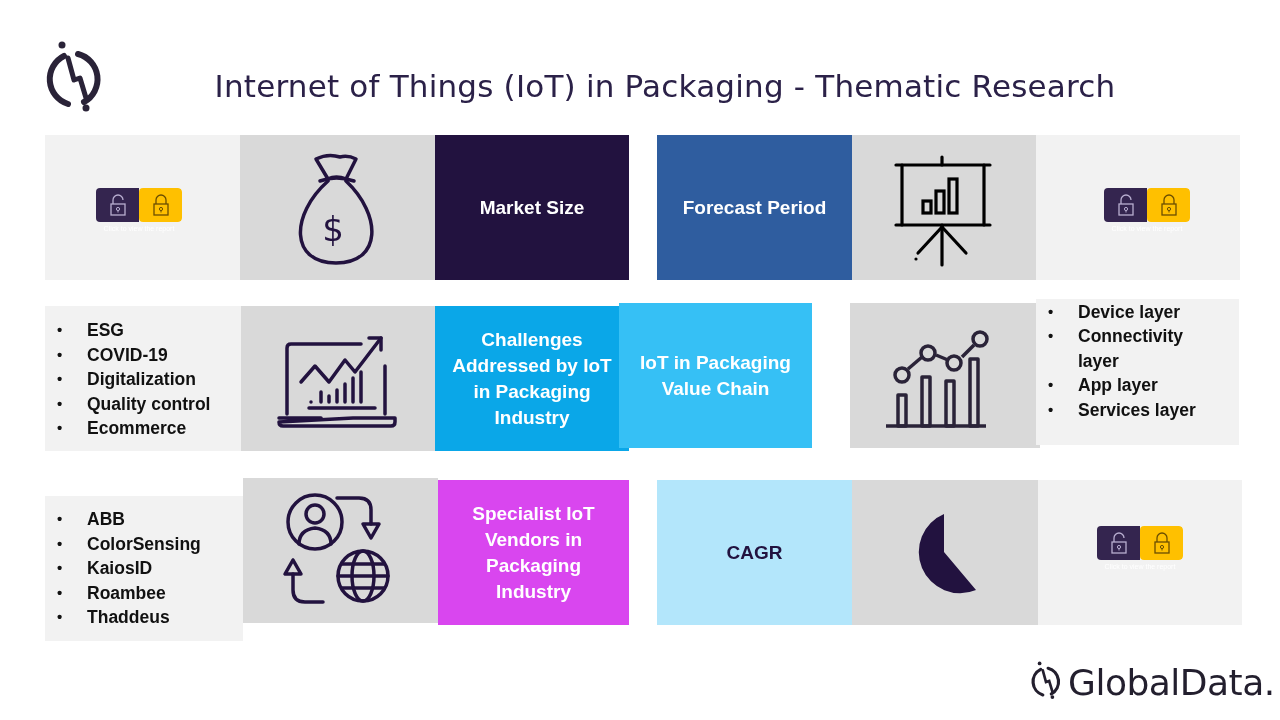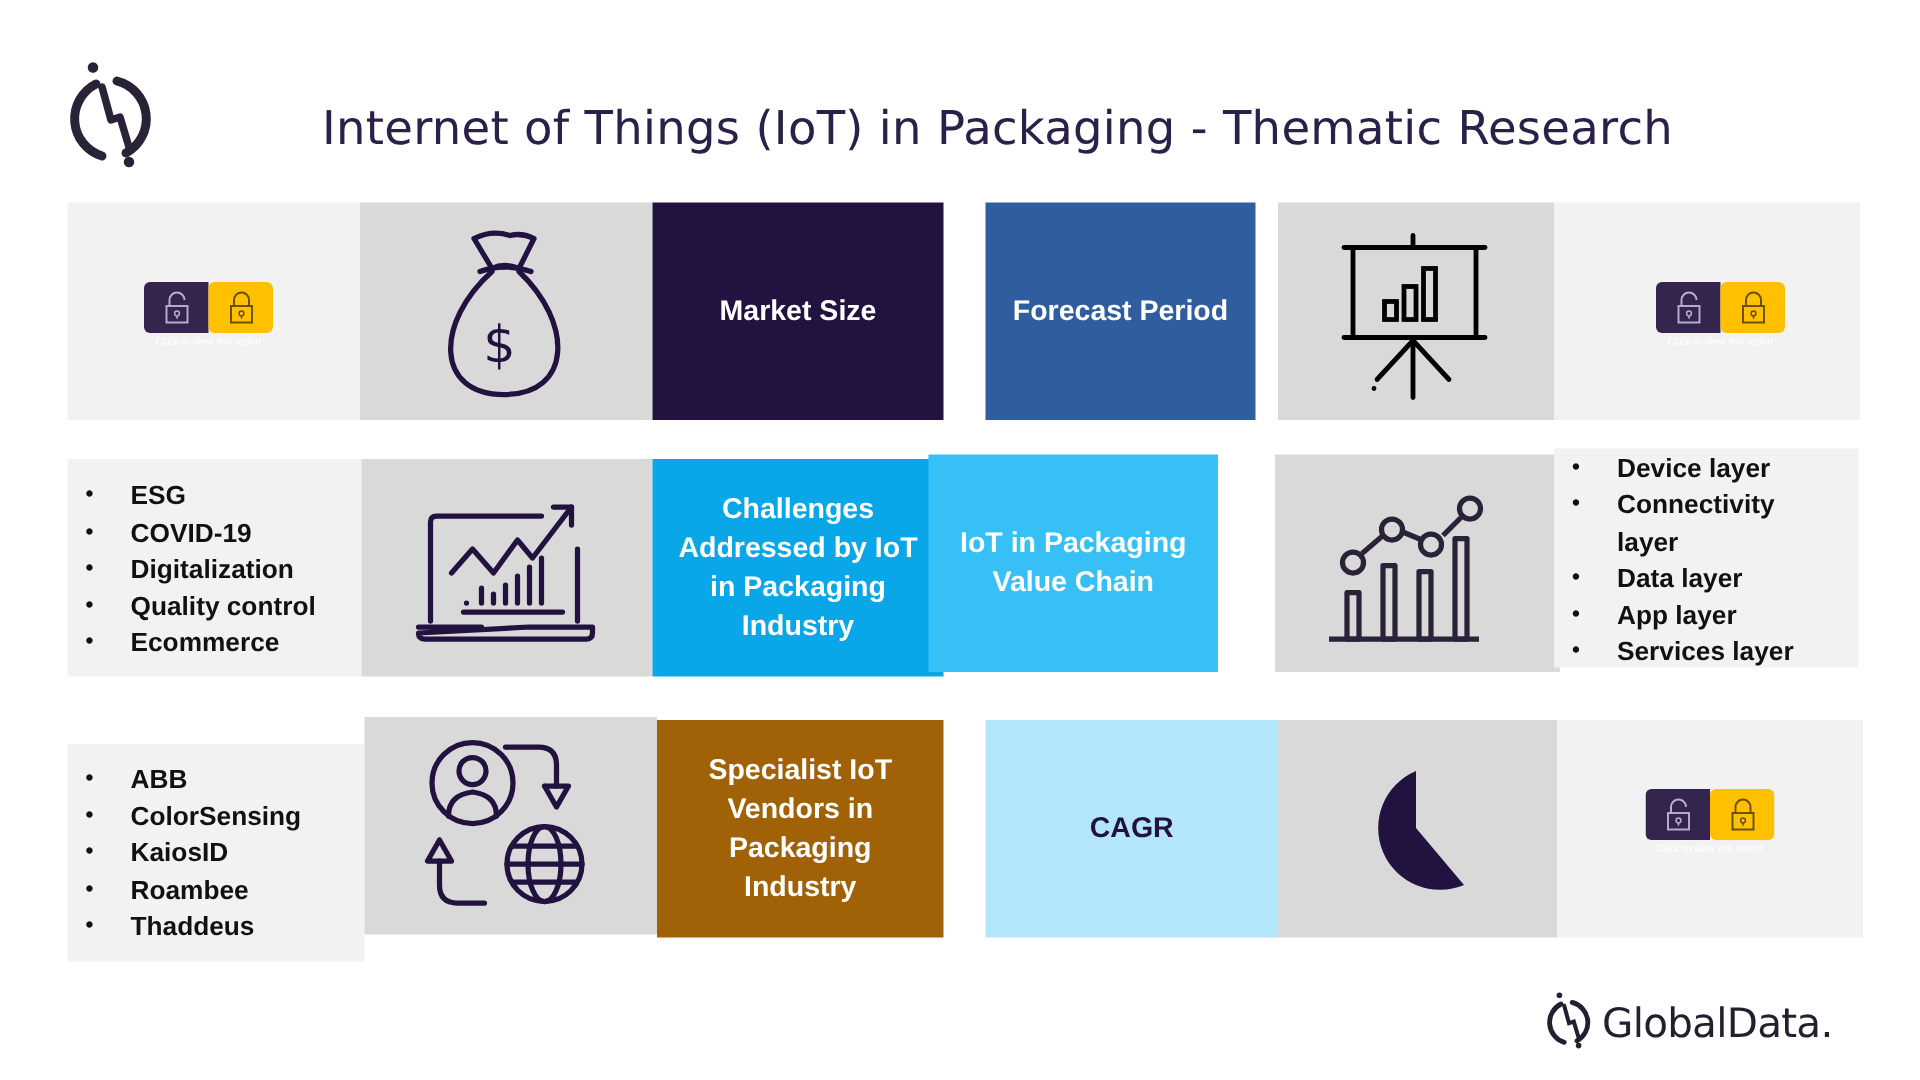--- a/index.html
+++ b/index.html
@@ -14,21 +14,21 @@
   .list{margin:0;padding:0;list-style:none;font-weight:bold;font-size:17.5px;color:#111;line-height:24.5px;}
   .list li{position:relative;padding-left:42px;}
   .list li::before{content:"•";position:absolute;left:12px;font-size:15px;}
   .lock{position:absolute;}
   .lock .pill{display:flex;width:86px;height:34px;border-radius:4px;overflow:hidden;}
   .lock .l{flex:1;background:#34254f;display:flex;align-items:center;justify-content:center;}
   .lock .r{flex:1;background:#ffc000;display:flex;align-items:center;justify-content:center;border-radius:4px;}
   .lock .cap{font-size:7px;color:#ffffff;text-align:center;margin-top:3px;width:86px;}
   .icon svg{display:block;}
   .gd{left:1030px;top:660px;display:flex;align-items:center;}
-  .gd .txt{font-family:"DejaVu Sans",sans-serif;font-size:27px;color:#231f2e;margin-left:6px;letter-spacing:-0.5px;}
+  .gd .txt{font-family:"DejaVu Sans",sans-serif;font-size:36px;color:#231f2e;margin-left:6px;letter-spacing:-0.5px;}
 </style>
 </head>
 <body>
 
 <div class="abs logo-top">
   <svg width="60" height="72" viewBox="0 0 60 72">
     <path d="M20 16 A26 26 0 0 0 24 64" fill="none" stroke="#2a2338" stroke-width="6" stroke-linecap="round"></path>
     <path d="M34 14 A26 26 0 0 1 40 62" fill="none" stroke="#2a2338" stroke-width="6" stroke-linecap="round"></path>
     <path d="M24 18 L30 40 L36 38 L42 58" fill="none" stroke="#2a2338" stroke-width="5" stroke-linecap="round" stroke-linejoin="round"></path>
     <circle cx="18" cy="5" r="3.5" fill="#2a2338"></circle>
@@ -68,21 +68,21 @@
       <path d="M80 46 Q96 40 114 46"></path>
       <path d="M88 46 C 50 80, 50 128, 96 128 C 142 128, 142 80, 106 46"></path>
     </g>
     <text x="93" y="106" text-anchor="middle" font-family="DejaVu Sans, sans-serif" font-size="34" fill="#22123f">$</text>
   </svg>
 </div>
 <div class="cell label" style="left:435px;top:135px;width:194px;height:145px;background:#22123f;">
   <span>Market Size</span>
 </div>
 
-<div class="cell label" style="left:657px;top:135px;width:180px;height:145px;background:#2f5d9f;text-align:right;">
+<div class="cell label" style="left:657px;top:135px;width:195px;height:145px;background:#2f5d9f;text-align:right;">
   <span>Forecast Period</span>
 </div>
 <div class="cell md icon" style="left:852px;top:135px;width:184px;height:145px;">
   <svg width="184" height="145" viewBox="0 0 184 145">
     <g fill="none" stroke="#000" stroke-width="3.2" stroke-linecap="round">
       <line x1="64" y1="124" x2="64" y2="124"></line>
       <line x1="90" y1="22" x2="90" y2="30"></line>
       <line x1="44" y1="30" x2="138" y2="30"></line>
       <line x1="44" y1="90" x2="138" y2="90"></line>
       <line x1="50" y1="30" x2="50" y2="90"></line>
@@ -170,21 +170,20 @@
       <circle cx="78" cy="50" r="7"></circle>
       <circle cx="104" cy="60" r="7"></circle>
       <circle cx="130" cy="36" r="7"></circle>
     </g>
   </svg>
 </div>
 <div class="cell lt" style="left:1036px;top:299px;width:203px;height:146px;padding-top:1px;">
   <ul class="list" style="line-height:24.4px;">
     <li>Device layer</li>
     <li style="padding-right:40px;">Connectivity layer</li>
-    <li>Data layer</li>
     <li>App layer</li>
     <li>Services  layer</li>
   </ul>
 </div>
 
 <div class="cell lt" style="left:45px;top:496px;width:198px;height:145px;padding-top:11px;">
   <ul class="list">
     <li>ABB</li>
     <li>ColorSensing</li>
     <li>KaiosID</li>
@@ -202,21 +201,21 @@
       <path d="M120 46 H136 L128 60 L120 46"></path>
       <path d="M50 82 L42 96 H58 L50 82"></path>
       <path d="M50 96 V112 Q50 124 62 124 H80"></path>
       <circle cx="120" cy="98" r="25"></circle>
       <ellipse cx="120" cy="98" rx="11" ry="25"></ellipse>
       <line x1="95" y1="98" x2="145" y2="98"></line>
       <path d="M99 86 H141 M99 110 H141"></path>
     </g>
   </svg>
 </div>
-<div class="cell label" style="left:438px;top:480px;width:191px;height:145px;background:#a16207;">
+<div class="cell label" style="left:438px;top:480px;width:191px;height:145px;background:#d946ef;">
   <span>Specialist IoT Vendors in Packaging Industry</span>
 </div>
 
 <div class="cell label" style="left:657px;top:480px;width:195px;height:145px;background:#b3e6fb;color:#22123f;">
   <span>CAGR</span>
 </div>
 <div class="cell md icon" style="left:852px;top:480px;width:186px;height:145px;">
   <svg width="186" height="145" viewBox="0 0 186 145">
     <path d="M92 34 L92 72 L124 110 A39 39 0 1 1 92 34 Z" fill="#22123f"></path>
   </svg>

